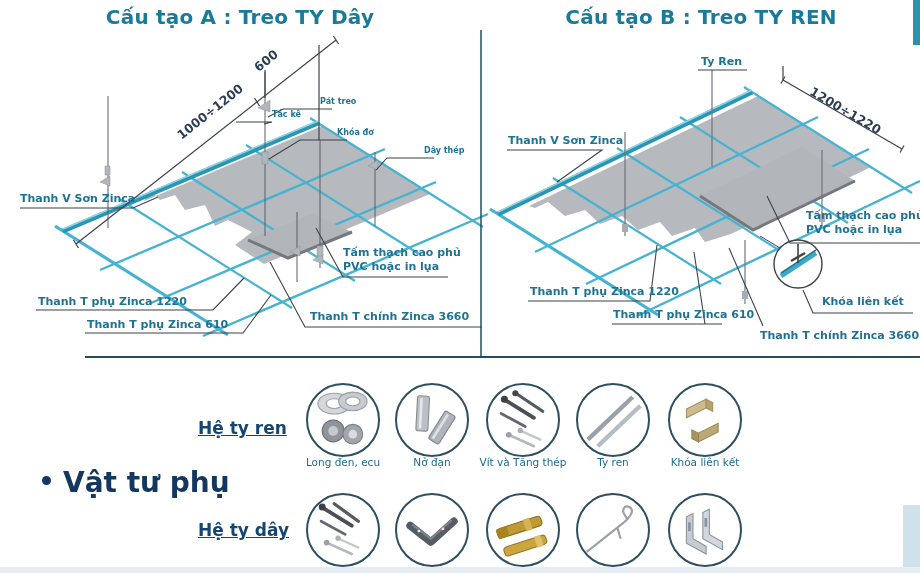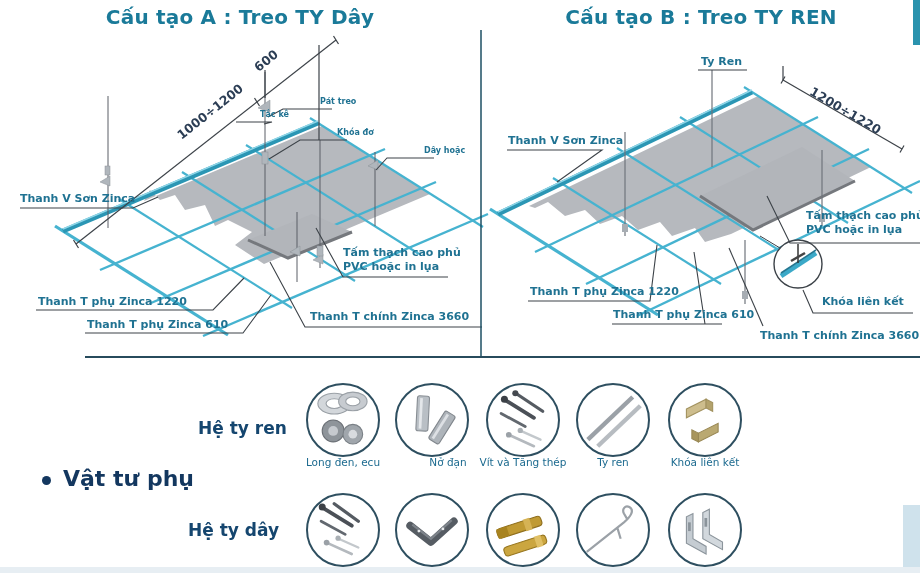--- a/index.html
+++ b/index.html
@@ -5,23 +5,23 @@
   html,body{margin:0;padding:0;background:#fff;}
   .page{position:relative;width:920px;height:573px;background:#ffffff;overflow:hidden;
         font-family:"DejaVu Sans","Liberation Sans",sans-serif;}
   .title{position:absolute;top:5px;font-size:20px;font-weight:bold;color:#1a7a99;
          width:460px;text-align:center;letter-spacing:.2px;}
   .lbl{position:absolute;color:#1f7292;font-weight:600;font-size:11px;white-space:nowrap;line-height:1.2;}
   .lbl-sm{position:absolute;color:#1f7292;font-weight:600;font-size:8px;white-space:nowrap;padding-left:36px;}
   .lbl-wrap{white-space:normal;line-height:1.3;}
   .dim{position:absolute;color:#2c3e55;font-weight:600;font-size:12.5px;text-align:center;}
   .svg-layer{position:absolute;left:0;top:0;}
-  .section-label{position:absolute;left:63px;top:466px;font-size:22px;font-weight:bold;color:#13375f;}
+  .section-label{position:absolute;left:63px;top:466px;font-size:28px;font-weight:bold;color:#13375f;}
   .bullet{position:absolute;left:42px;top:476px;width:9px;height:9px;border-radius:50%;background:#13375f;}
-  .row-label{position:absolute;font-size:17px;font-weight:600;color:#15466f;}
+  .row-label{position:absolute;font-size:17px;font-weight:600;color:#15466f;text-decoration:underline;}
   .circle{position:absolute;width:74px;height:74px;border:2px solid #2e4f60;border-radius:50%;
           background:#fff;box-sizing:border-box;}
   .circle svg{width:100%;height:100%;}
   .caption{position:absolute;top:456px;width:110px;text-align:center;font-size:10.5px;
            font-weight:400;color:#1c6a8f;}
   .deco-top-right{position:absolute;left:913px;top:0;width:7px;height:45px;background:#2a93ae;}
   .deco-bottom-right{position:absolute;left:903px;top:505px;width:17px;height:68px;background:#cfe2ec;}
   .deco-bottom-strip{position:absolute;left:0;top:567px;width:920px;height:6px;background:#e7eef3;}
 </style>
 </head>
@@ -153,42 +153,42 @@
     <line x1="481" y1="30" x2="481" y2="357" stroke="#1c4f63" stroke-width="1.5"></line>
     <line x1="85" y1="357" x2="920" y2="357" stroke="#274b5c" stroke-width="2"></line>
   </svg>
 
   <div class="title" style="left:10px;">Cấu tạo A : Treo TY Dây</div>
   <div class="title" style="left:471px;">Cấu tạo B : Treo TY REN</div>
 
   <div class="dim" style="left:160px;top:104px;width:100px;transform:rotate(-38.5deg);">1000÷1200</div>
   <div class="dim" style="left:246px;top:53px;width:40px;transform:rotate(-38.5deg);">600</div>
   <div class="lbl-sm" style="left:284px;top:97px;">Pát treo</div>
-  <div class="lbl-sm" style="left:224px;top:110px;">Tắc kê</div>
+  <div class="lbl-sm" style="left:236px;top:110px;">Tắc kê</div>
   <div class="lbl-sm" style="left:301px;top:128px;">Khóa đơ</div>
-  <div class="lbl-sm" style="left:388px;top:146px;">Dây hoặc</div>
+  <div class="lbl-sm" style="left:388px;top:146px;">Dây thép</div>
   <div class="lbl" style="left:20px;top:192px;">Thanh V Sơn Zinca</div>
   <div class="lbl" style="left:38px;top:295px;">Thanh T phụ Zinca 1220</div>
   <div class="lbl" style="left:87px;top:318px;">Thanh T phụ Zinca 610</div>
   <div class="lbl lbl-wrap" style="left:343px;top:246px;width:138px;">Tấm thạch cao phủ PVC hoặc in lụa</div>
   <div class="lbl" style="left:310px;top:310px;">Thanh T chính Zinca 3660</div>
 
   <div class="lbl" style="left:701px;top:55px;">Ty Ren</div>
   <div class="dim" style="left:798px;top:103px;width:95px;transform:rotate(30.5deg);">1200÷1220</div>
   <div class="lbl" style="left:508px;top:134px;">Thanh V Sơn Zinca</div>
   <div class="lbl lbl-wrap" style="left:806px;top:209px;width:130px;">Tấm thạch cao phủ PVC hoặc in lụa</div>
   <div class="lbl" style="left:822px;top:295px;">Khóa liên kết</div>
   <div class="lbl" style="left:530px;top:285px;">Thanh T phụ Zinca 1220</div>
   <div class="lbl" style="left:613px;top:308px;">Thanh T phụ Zinca 610</div>
   <div class="lbl" style="left:760px;top:329px;">Thanh T chính Zinca 3660</div>
 
   <div class="bullet"></div>
   <div class="section-label">Vật tư phụ</div>
   <div class="row-label" style="left:198px;top:418px;">Hệ ty ren</div>
-  <div class="row-label" style="left:188px;top:520px;">Hệ ty dây</div>
+  <div class="row-label" style="left:198px;top:520px;">Hệ ty dây</div>
 
   <div class="circle" style="left:306px;top:383px;">
     <svg viewBox="0 0 64 64">
       <ellipse cx="24" cy="17" rx="15" ry="9.5" fill="#d3d7db" stroke="#9aa0a6"></ellipse>
       <ellipse cx="24" cy="17" rx="7.5" ry="4.5" fill="#fff" stroke="#9aa0a6"></ellipse>
       <ellipse cx="41" cy="15" rx="13" ry="8.5" fill="#c7cbd0" stroke="#9aa0a6"></ellipse>
       <ellipse cx="41" cy="15" rx="6.5" ry="4" fill="#fff" stroke="#9aa0a6"></ellipse>
       <circle cx="23" cy="42" r="10" fill="#8e949a" stroke="#6b7076"></circle>
       <circle cx="23" cy="42" r="4.5" fill="#c6cacf"></circle>
       <circle cx="41" cy="45" r="9" fill="#a0a6ac" stroke="#7a8086"></circle>
@@ -231,21 +231,21 @@
   <div class="circle" style="left:668px;top:383px;">
     <svg viewBox="0 0 64 64">
       <polygon points="15,22 33,13 33,21 15,30" fill="#cdbd8d" stroke="#a2925f"></polygon>
       <polygon points="33,13 39,16 39,24 33,21" fill="#b3a26c" stroke="#a2925f"></polygon>
       <polygon points="26,44 44,35 44,43 26,52" fill="#baa972" stroke="#998855"></polygon>
       <polygon points="26,44 20,41 20,49 26,52" fill="#a8955c" stroke="#998855"></polygon>
     </svg>
   </div>
 
   <div class="caption" style="left:288px;">Long đen, ecu</div>
-  <div class="caption" style="left:393px;">Nở đạn</div>
+  <div class="caption" style="left:377px;">Nở đạn</div>
   <div class="caption" style="left:468px;">Vít và Tăng thép</div>
   <div class="caption" style="left:558px;">Ty ren</div>
   <div class="caption" style="left:650px;">Khóa liên kết</div>
 
   <div class="circle" style="left:306px;top:493px;">
     <svg viewBox="0 0 64 64">
       <g stroke-linecap="round">
         <line x1="14" y1="12" x2="40" y2="28" stroke="#4b5057" stroke-width="3.5"></line>
         <circle cx="13" cy="11" r="3.2" fill="#3b4046"></circle>
         <line x1="24" y1="8" x2="46" y2="24" stroke="#555b62" stroke-width="3"></line>

